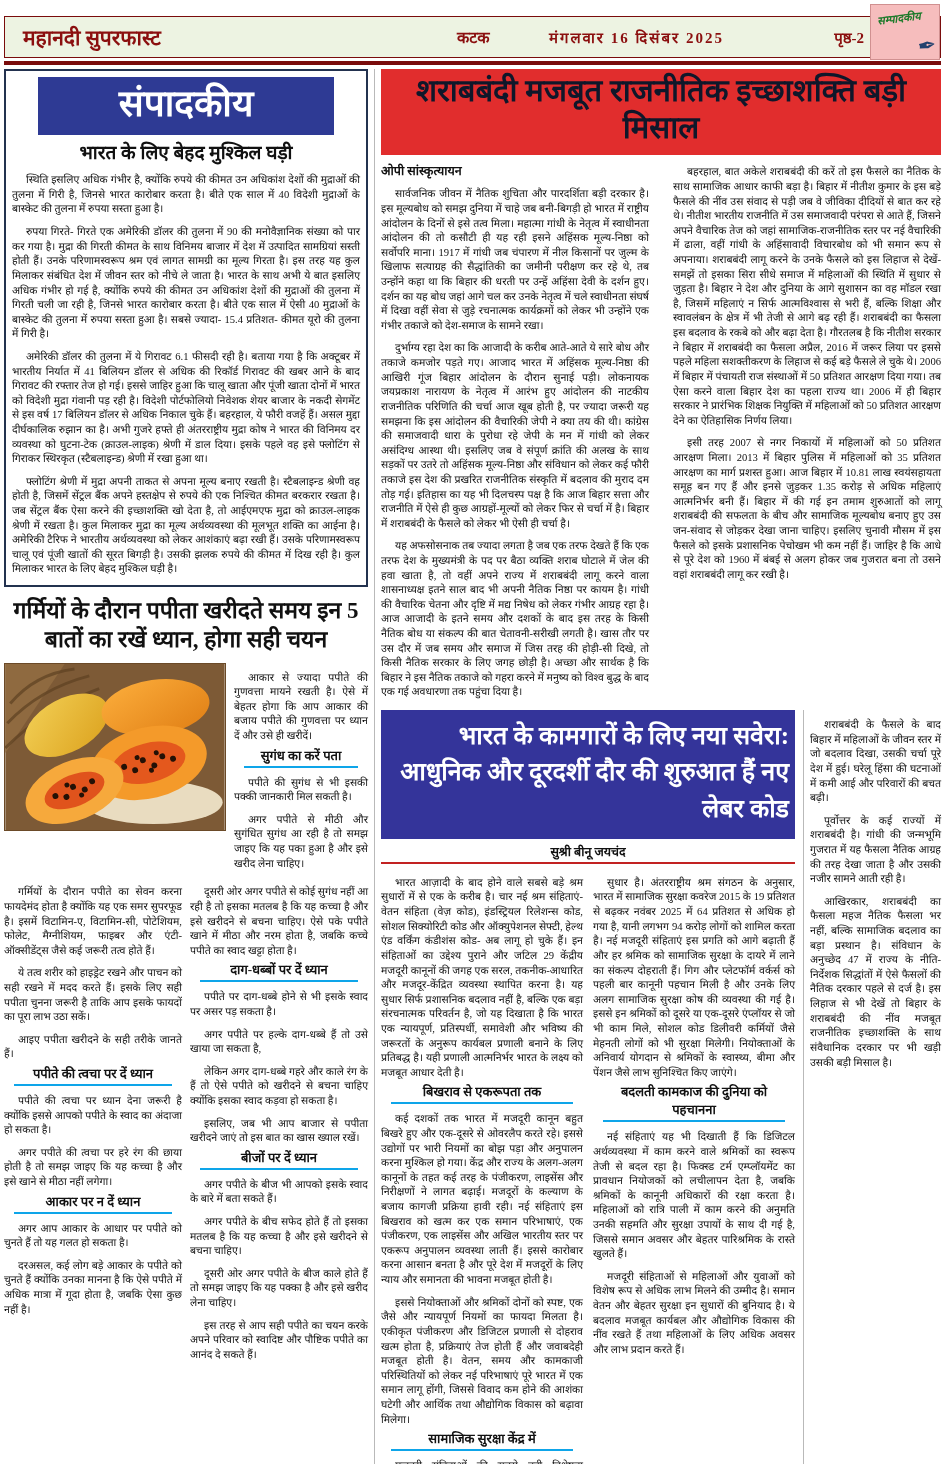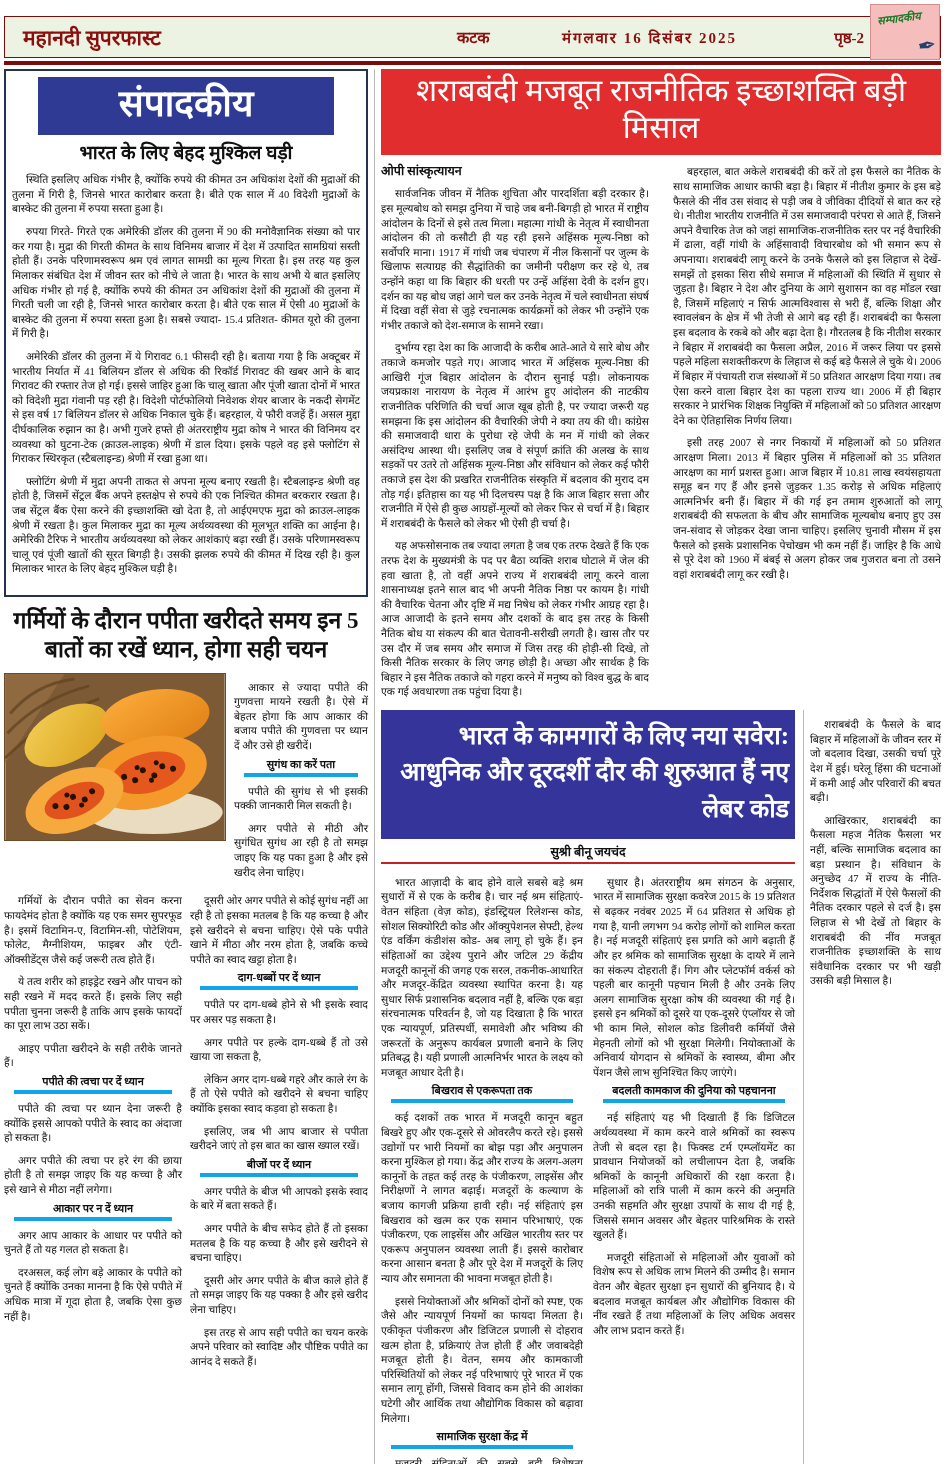--- a/index.html
+++ b/index.html
@@ -3,50 +3,50 @@
 <meta charset="utf-8">
 <style>
   * { box-sizing: border-box; }
   body { margin:0; background:#ffffff; font-family:"Liberation Serif","DejaVu Serif",serif; color:#111; }
   .page { width:945px; min-height:1464px; margin:0 auto; position:relative; background:#fff; overflow:hidden; }
 
   
   .masthead { position:relative; margin:16px 4px 0 4px; height:42px; background:#edf3e2; border:1px solid #7a0c0c; display:flex; align-items:center; }
   .m-paper { font-size:21px; font-weight:bold; color:#8b0f0f; margin-left:18px; }
   .m-city  { position:absolute; left:452px; font-size:16px; font-weight:bold; color:#8b0f0f; }
-  .m-date  { position:absolute; left:557px; font-size:15px; font-weight:bold; color:#8b0f0f; letter-spacing:2px; }
+  .m-date  { position:absolute; left:544px; font-size:15px; font-weight:bold; color:#8b0f0f; letter-spacing:2px; }
   .m-page  { position:absolute; right:76px; font-size:15px; font-weight:bold; color:#8b0f0f; }
   .corner-box { position:absolute; right:0; top:-13px; width:70px; height:56px; background:#f6bdbd; border:1px solid #d09090; overflow:hidden; }
   .corner-label { display:block; color:#1c7a2a; font-size:11px; font-weight:bold; font-style:italic; transform:rotate(-7deg); margin:4px 0 0 6px; }
   .pen-glyph { position:absolute; right:3px; bottom:0; font-size:22px; color:#24426e; transform:rotate(-10deg); }
   .top-rule { height:4px; background:#7a0c0c; margin:3px 4px 4px 4px; }
 
   
   .content { display:flex; padding:0 4px; gap:6px; }
   .col-left { width:364px; flex:0 0 364px; }
   .col-right { flex:1; border-left:1px solid #b9b9b9; padding-left:6px; min-width:0; }
 
   p.body { font-size:10.6px; line-height:1.38; text-align:justify; margin:8px 0 2px 0; text-indent:14px; }
-  .subhead { font-weight:bold; font-size:11px; text-align:center; margin:0 10px 4px 10px; padding-bottom:2px; border-bottom:4px solid #0ea5e9; }
-
-  
-  .ed-box { border:2px solid #23324f; padding:4px 6px 16px 6px; }
+  .subhead { font-weight:bold; font-size:13px; text-align:center; margin:0 10px 4px 10px; padding-bottom:2px; border-bottom:2px solid #0ea5e9; }
+
+  
+  .ed-box { border:2px solid #23324f; padding:4px 6px 6px 6px; }
   .ed-banner { background:#2e3a94; color:#fff; text-align:center; font-weight:bold; font-size:37px; line-height:1.25; margin:2px 26px 4px 26px; padding:4px 0 8px 0; }
   .ed-headline { text-align:center; font-weight:bold; font-size:19px; margin:2px 0 6px 0; }
 
   
   .pap-headline { text-align:center; font-weight:bold; font-size:23px; line-height:1.25; margin:10px 2px 8px 2px; }
   .pap-top { display:flex; gap:8px; margin-bottom:4px; }
   .pap-img { width:222px; height:168px; flex:0 0 222px; border:1px solid #6b4a28; }
   .pap-side { flex:1; min-width:0; }
   .pap-cols { display:flex; gap:8px; }
   .pap-cols > div { flex:1; min-width:0; }
 
   
-  .liq-banner { background:#e12d2d; color:#ffffff; font-weight:normal; font-size:31px; text-align:center; padding:3px 0 9px 0; line-height:1.2; }
+  .liq-banner { background:#e12d2d; color:#0f172a; font-weight:bold; font-size:31px; text-align:center; padding:3px 0 9px 0; line-height:1.2; }
   .byline { font-weight:bold; font-size:12.5px; margin:5px 0 2px 0; }
   .liq-cols { display:flex; gap:24px; margin-top:2px; }
   .liq-cols > div { flex:1; min-width:0; }
 
   
   .lower-row { display:flex; gap:8px; margin-top:8px; }
   .labor-block { flex:1; min-width:0; }
   .labor-banner { background:#34349a; color:#fff; font-weight:bold; font-size:25px; text-align:right; line-height:1.45; padding:8px 6px 12px 6px; }
   .labor-byline { text-align:center; font-weight:bold; font-size:12.5px; width:60%; margin:4px auto 2px auto; }
   .labor-rule { border-bottom:2px solid #c22222; margin:0 0 4px 0; }
@@ -210,19 +210,20 @@
             <div>
               <p class="body">सुधार है। अंतरराष्ट्रीय श्रम संगठन के अनुसार, भारत में सामाजिक सुरक्षा कवरेज 2015 के 19 प्रतिशत से बढ़कर नवंबर 2025 में 64 प्रतिशत से अधिक हो गया है, यानी लगभग 94 करोड़ लोगों को शामिल करता है। नई मजदूरी संहिताएं इस प्रगति को आगे बढ़ाती हैं और हर श्रमिक को सामाजिक सुरक्षा के दायरे में लाने का संकल्प दोहराती हैं। गिग और प्लेटफॉर्म वर्कर्स को पहली बार कानूनी पहचान मिली है और उनके लिए अलग सामाजिक सुरक्षा कोष की व्यवस्था की गई है। इससे इन श्रमिकों को दूसरे या एक-दूसरे एंप्लॉयर से जो भी काम मिले, सोशल कोड डिलीवरी कर्मियों जैसे मेहनती लोगों को भी सुरक्षा मिलेगी। नियोक्ताओं के अनिवार्य योगदान से श्रमिकों के स्वास्थ्य, बीमा और पेंशन जैसे लाभ सुनिश्चित किए जाएंगे।</p>
               <div class="subhead">बदलती कामकाज की दुनिया को पहचानना</div>
               <p class="body">नई संहिताएं यह भी दिखाती हैं कि डिजिटल अर्थव्यवस्था में काम करने वाले श्रमिकों का स्वरूप तेजी से बदल रहा है। फिक्स्ड टर्म एम्प्लॉयमेंट का प्रावधान नियोजकों को लचीलापन देता है, जबकि श्रमिकों के कानूनी अधिकारों की रक्षा करता है। महिलाओं को रात्रि पाली में काम करने की अनुमति उनकी सहमति और सुरक्षा उपायों के साथ दी गई है, जिससे समान अवसर और बेहतर पारिश्रमिक के रास्ते खुलते हैं।</p>
               <p class="body">मजदूरी संहिताओं से महिलाओं और युवाओं को विशेष रूप से अधिक लाभ मिलने की उम्मीद है। समान वेतन और बेहतर सुरक्षा इन सुधारों की बुनियाद है। ये बदलाव मजबूत कार्यबल और औद्योगिक विकास की नींव रखते हैं तथा महिलाओं के लिए अधिक अवसर और लाभ प्रदान करते हैं।</p>
             </div>
           </div>
         </div>
         <div class="liq-col3">
           <p class="body">शराबबंदी के फैसले के बाद बिहार में महिलाओं के जीवन स्तर में जो बदलाव दिखा, उसकी चर्चा पूरे देश में हुई। घरेलू हिंसा की घटनाओं में कमी आई और परिवारों की बचत बढ़ी।</p>
+          <p class="body">पूर्वोत्तर के कई राज्यों में शराबबंदी है। गांधी की जन्मभूमि गुजरात में यह फैसला नैतिक आग्रह की तरह देखा जाता है और उसकी नजीर सामने आती रही है।</p>
           <p class="body">आखिरकार, शराबबंदी का फैसला महज नैतिक फैसला भर नहीं, बल्कि सामाजिक बदलाव का बड़ा प्रस्थान है। संविधान के अनुच्छेद 47 में राज्य के नीति-निर्देशक सिद्धांतों में ऐसे फैसलों की नैतिक दरकार पहले से दर्ज है। इस लिहाज से भी देखें तो बिहार के शराबबंदी की नींव मजबूत राजनीतिक इच्छाशक्ति के साथ संवैधानिक दरकार पर भी खड़ी उसकी बड़ी मिसाल है।</p>
         </div>
       </div>
     </div>
   </div>
 
 </div>
 
 </body></html>

